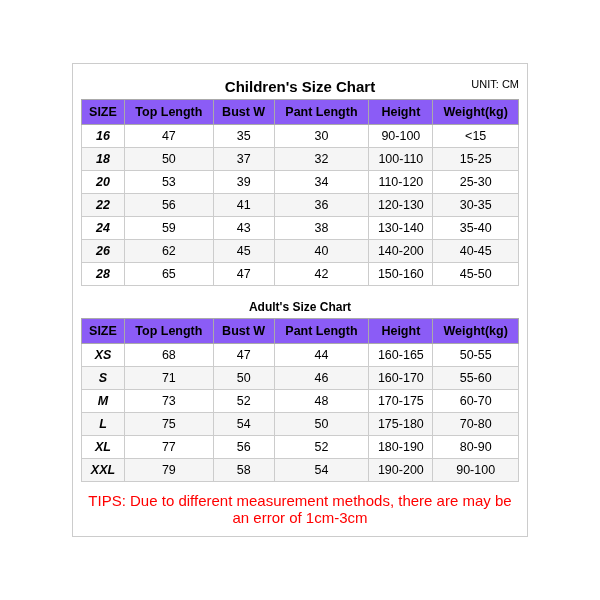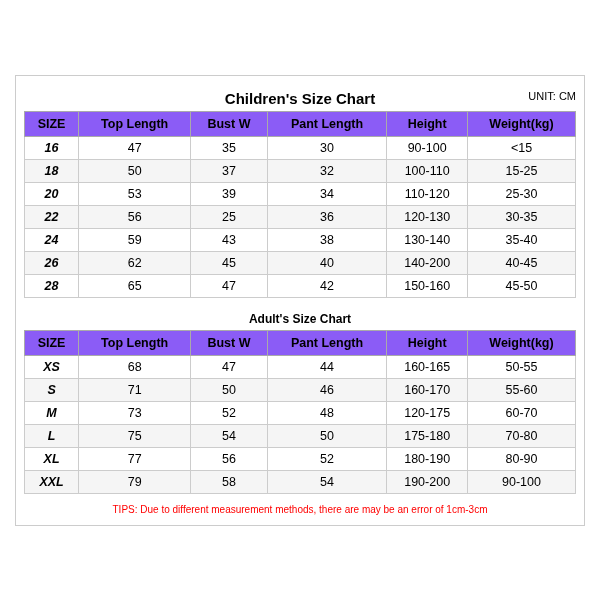--- a/index.html
+++ b/index.html
@@ -7,21 +7,21 @@
       width: 600px;
       height: 600px;
       background: #fff;
       font-family: Arial, sans-serif;
       font-size: 13px;
       display: flex;
       align-items: center;
       justify-content: center;
     }
     .container {
-      width: 570px;
+      width: 456px;
       border: 1px solid #ccc;
       padding: 8px;
     }
     .section-title {
       text-align: center;
       font-weight: bold;
       font-size: 15px;
       padding: 6px 0 4px;
       position: relative;
     }
@@ -51,21 +51,21 @@
       padding: 4px 4px;
       text-align: center;
       font-size: 12.5px;
     }
     tr:nth-child(even) td { background-color: #f5f5f5; }
     tr:nth-child(odd) td { background-color: #fff; }
     .size-col { font-weight: bold; font-style: italic; }
     .tips {
       text-align: center;
       color: red;
-      font-size: 10px;
+      font-size: 15px;
       padding: 4px 0 2px;
     }
     .adult-title {
       text-align: center;
       font-weight: bold;
       font-size: 12px;
       padding: 8px 0 4px;
     }
   </style>
 </head>
@@ -110,21 +110,21 @@
           <td class="size-col">20</td>
           <td>53</td>
           <td>39</td>
           <td>34</td>
           <td>110-120</td>
           <td>25-30</td>
         </tr>
         <tr>
           <td class="size-col">22</td>
           <td>56</td>
-          <td>25</td>
+          <td>41</td>
           <td>36</td>
           <td>120-130</td>
           <td>30-35</td>
         </tr>
         <tr>
           <td class="size-col">24</td>
           <td>59</td>
           <td>43</td>
           <td>38</td>
           <td>130-140</td>
@@ -179,21 +179,21 @@
           <td>50</td>
           <td>46</td>
           <td>160-170</td>
           <td>55-60</td>
         </tr>
         <tr>
           <td class="size-col">M</td>
           <td>73</td>
           <td>52</td>
           <td>48</td>
-          <td>120-175</td>
+          <td>170-175</td>
           <td>60-70</td>
         </tr>
         <tr>
           <td class="size-col">L</td>
           <td>75</td>
           <td>54</td>
           <td>50</td>
           <td>175-180</td>
           <td>70-80</td>
         </tr>

